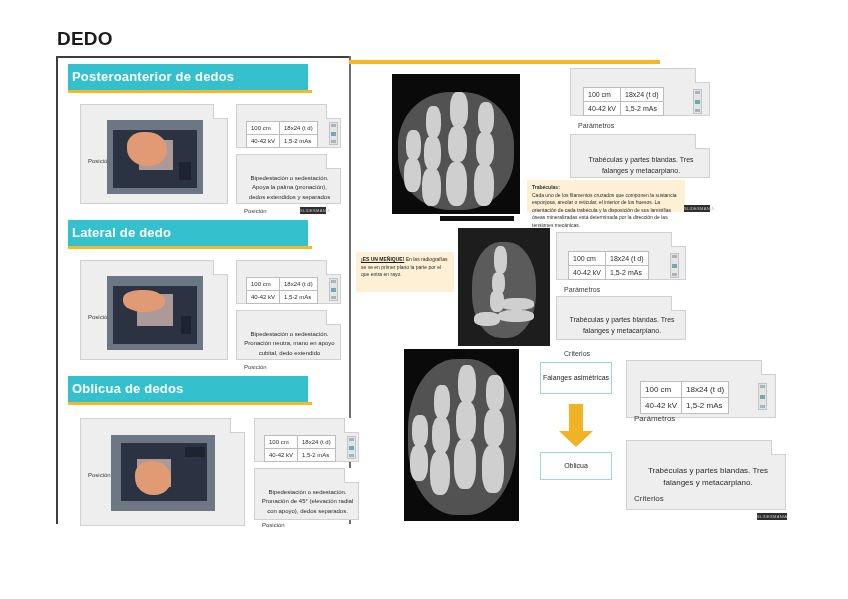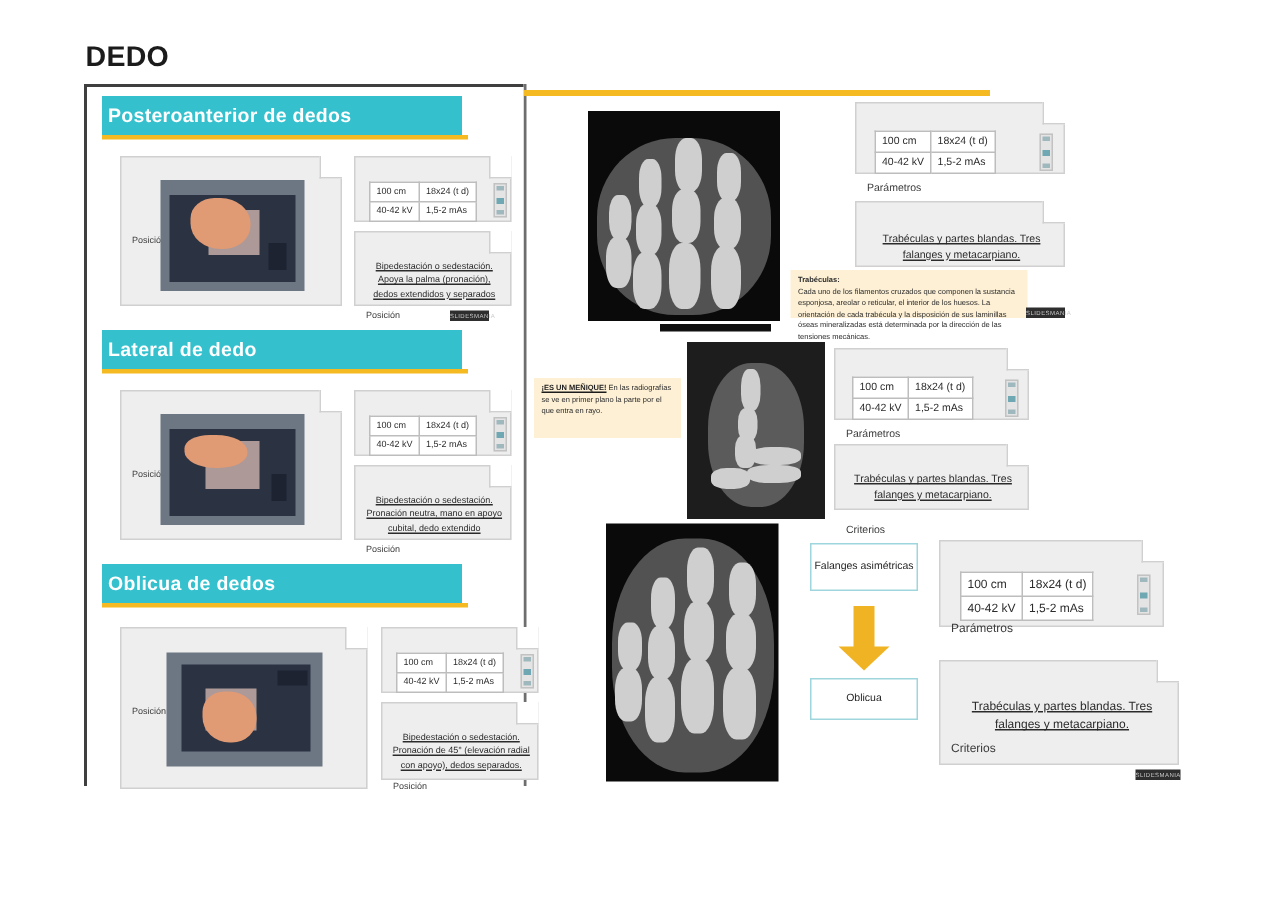--- a/index.html
+++ b/index.html
@@ -80,21 +80,21 @@
   }
   .stepper{
     position:absolute;width:9px;background:#e4e4e4;border:1px solid #c2c2c2;
     box-sizing:border-box;display:flex;flex-direction:column;align-items:center;
     justify-content:space-between;padding:1px 0;
   }
   .stepper i{display:block;width:5px;height:3px;background:#9fb8bd;}
   .stepper i.mid{background:#6fa8b2;height:4px;}
 
   .body-text{
-    position:absolute;text-align:center;font-size:6px;color:#2b2b2b;line-height:1.55;text-decoration:underline;
+    position:absolute;text-align:center;font-size:6px;color:#2b2b2b;line-height:1.55;
   }
 
   
   .wm{
     position:absolute;background:#2e2e2e;color:#c9c9c9;
     font-size:4px;letter-spacing:.3px;text-align:center;
     line-height:7px;height:7px;
   }
 
   

